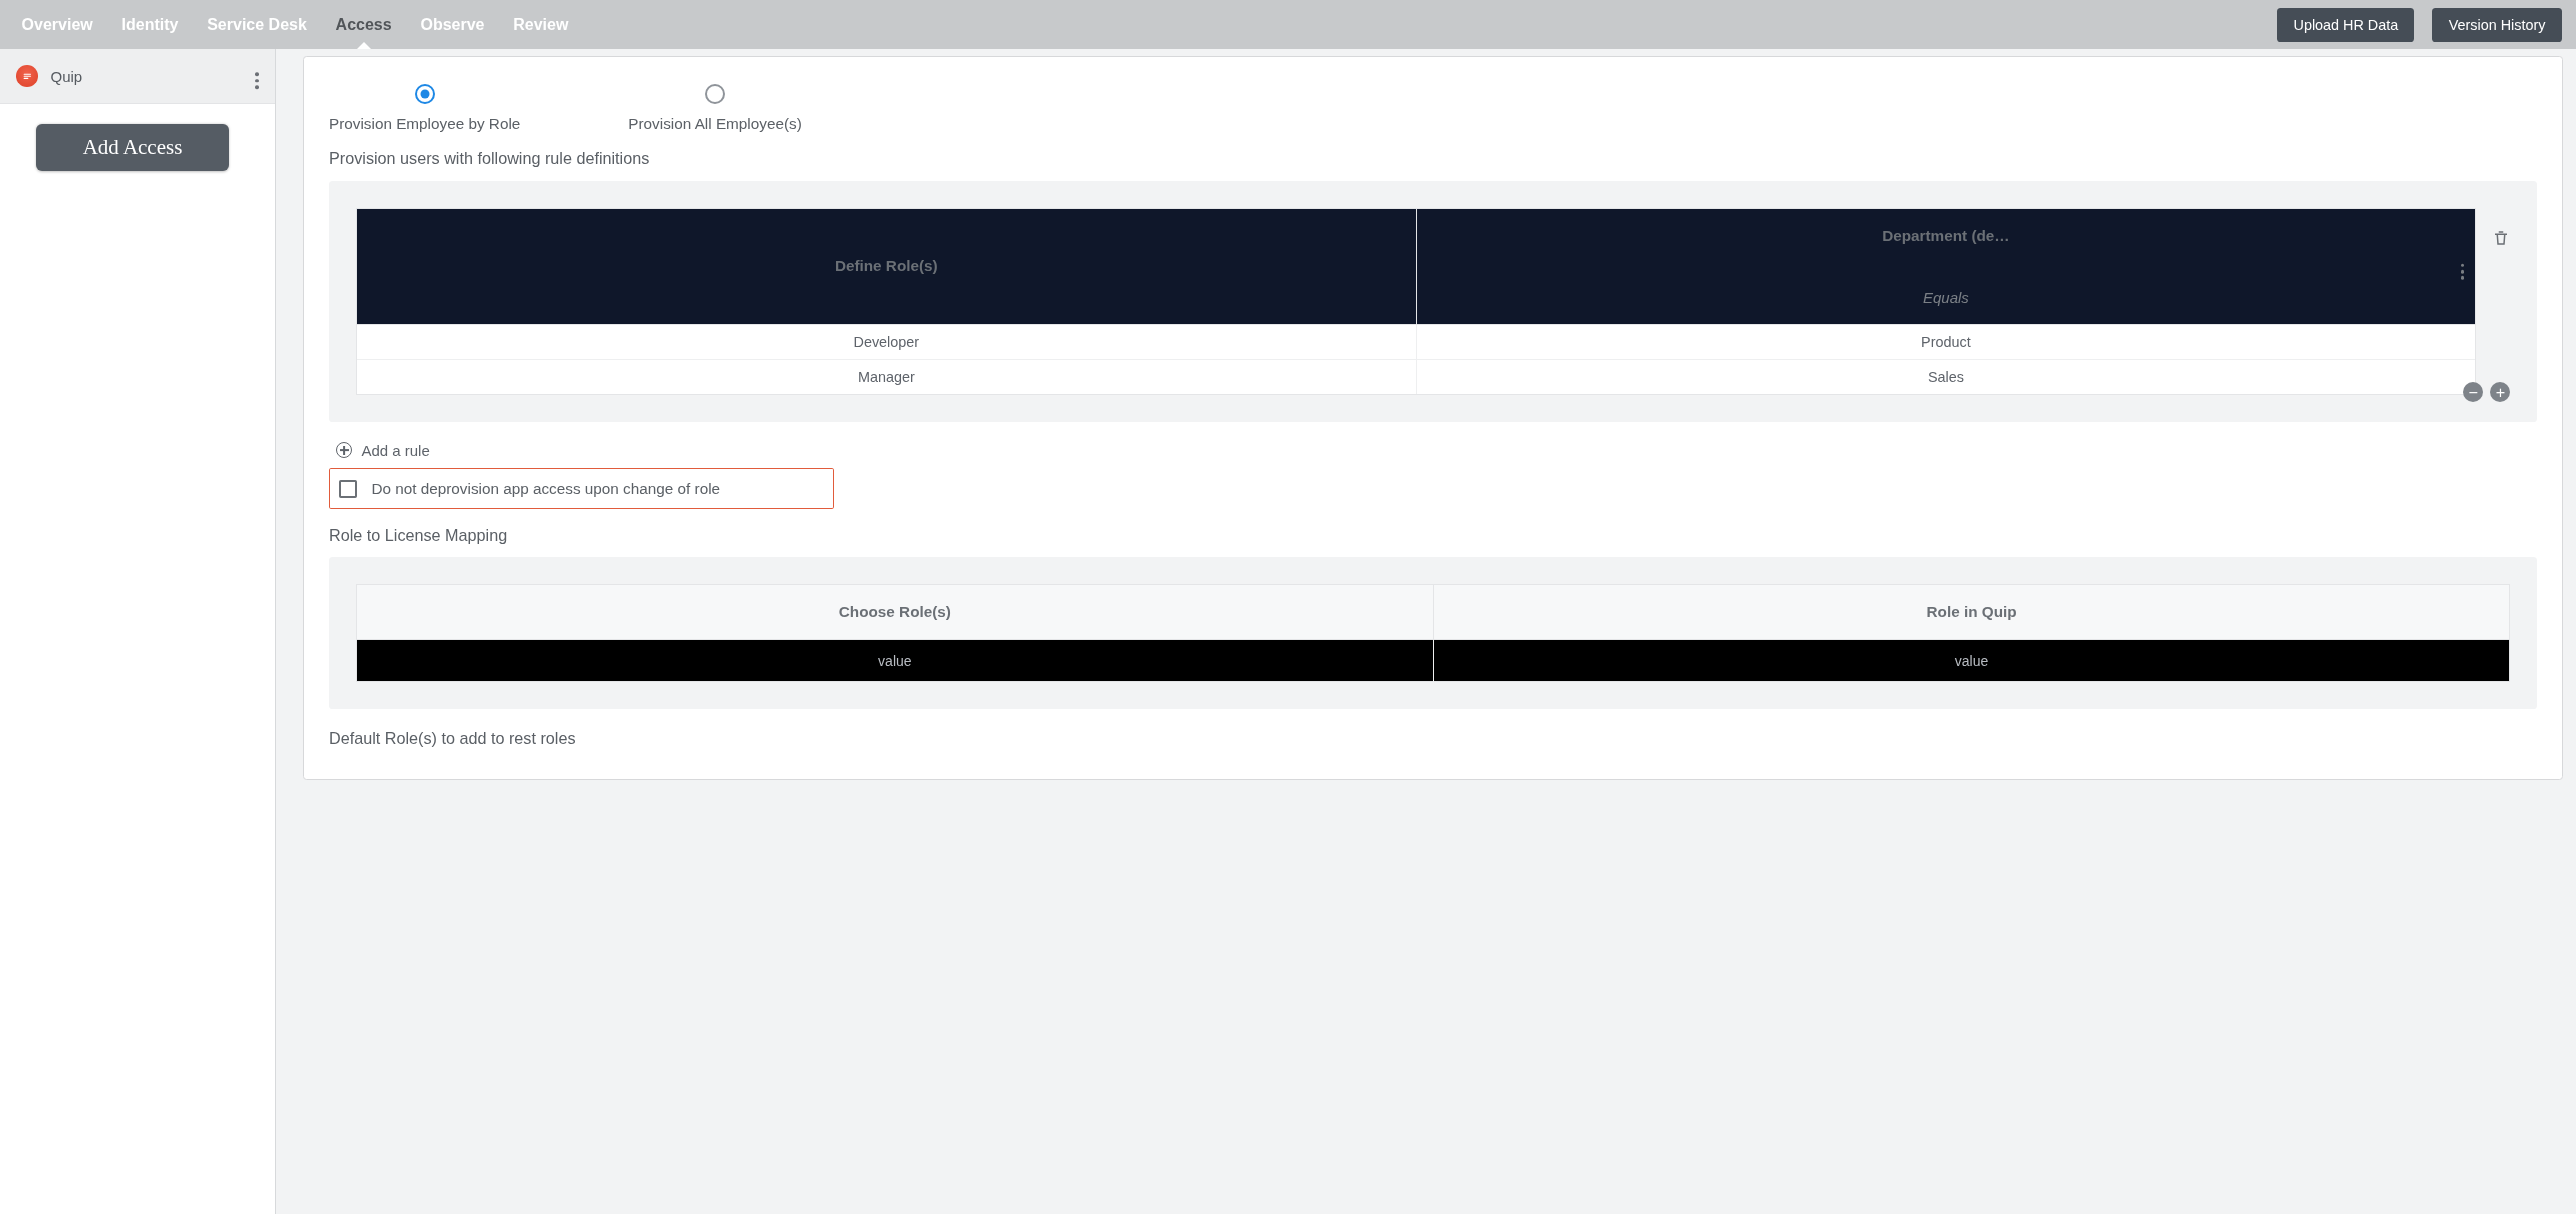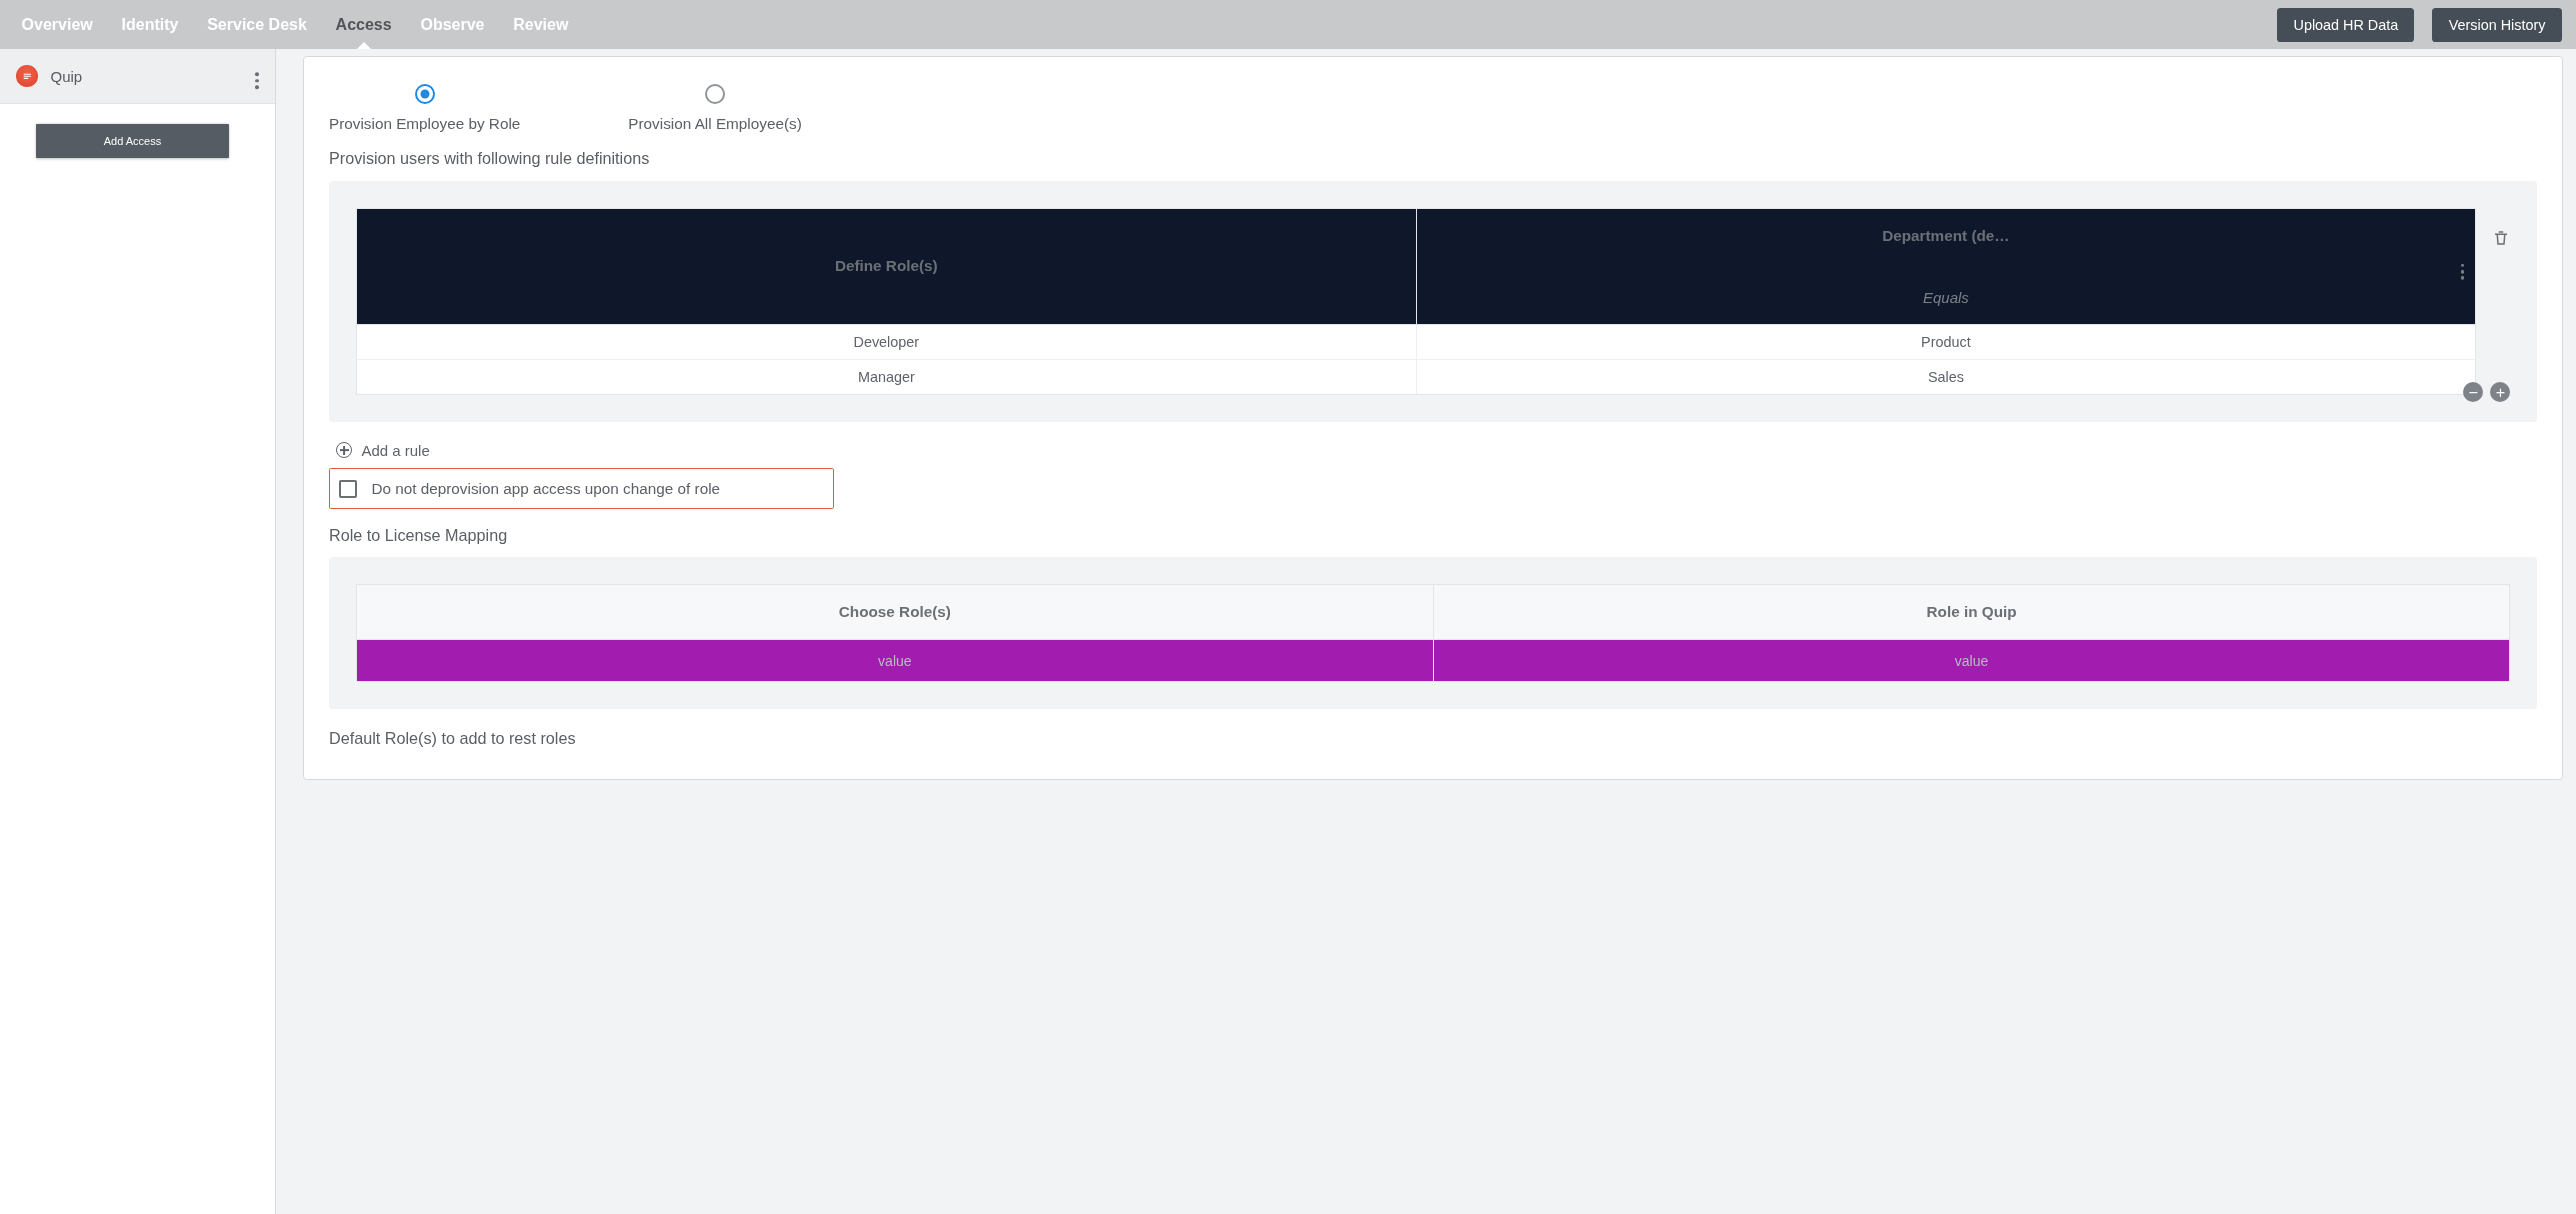--- a/index.html
+++ b/index.html
@@ -83,26 +83,27 @@
     cursor: pointer;
     color: #6b6f75;
   }
   .add-access-wrap { padding: 20px 21.7px 0 36px; }
   .add-access-btn {
     display: block;
     width: 193px;
     background: #555c64;
     color: #fff;
     border: none;
-    border-radius: 1px;
+    border-radius: 6px;
     padding: 10.8px 0;
-    font-size: 11px;
+    font-size: 21px;
     font-weight: 500;
     cursor: pointer;
     box-shadow: 0 0.9px 2.7px rgba(0,0,0,0.25);
+    font-family: Liberation Serif, serif;
   }
 
   .main {
     flex: 1;
     background: #f2f3f4;
     padding: 7.2px 12.6px 0 27px;
     overflow: auto;
   }
   .panel {
     background: #fff;
@@ -186,21 +187,21 @@
   }
   .cb { width:18px; height:18px; border:2.3px solid #6b7076; border-radius:1.8px; flex:0 0 auto; }
   .highlight-box .lbl { font-size:15.3px; color:#5b6066; }
 
   .map-box {
     background:#f2f3f4;
     border-radius:3.6px;
     padding: 27px;
     margin-bottom: 20px;
   }
-  .map-table { width:100%; border-collapse: collapse; border:0.9px solid #e4e5e7; background:#a21caf; }
+  .map-table { width:100%; border-collapse: collapse; border:0.9px solid #e4e5e7; background:#000000; }
   .map-table th {
     background:#f7f8f9; padding:18px 9px; font-size:15.3px; color:#6b7076; font-weight:600;
     border-bottom:0.9px solid #e4e5e7;
   }
   .map-table th:first-child { border-right:0.9px solid #e4e5e7; }
   .map-table td {
     text-align:center; padding:12.6px; color:#b8bcc2; font-size:14px;
   }
   .map-table td:first-child { border-right:0.9px solid #eeeff0; }
 

